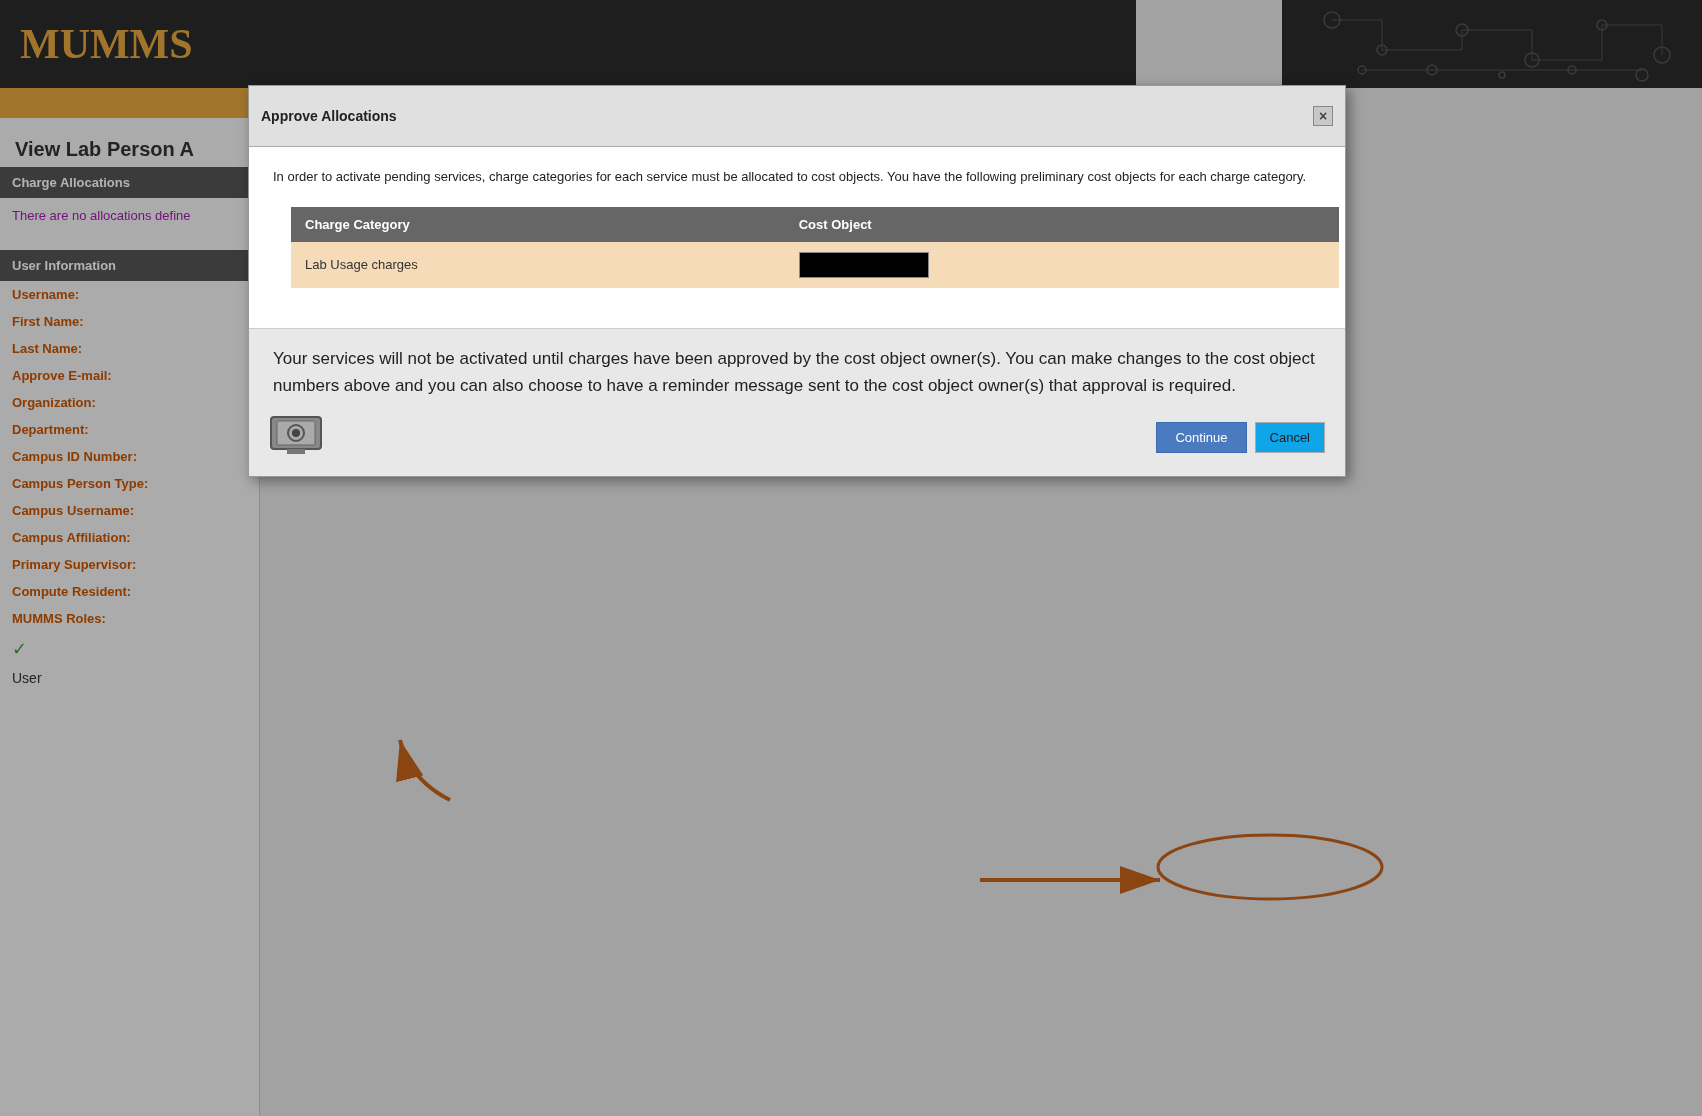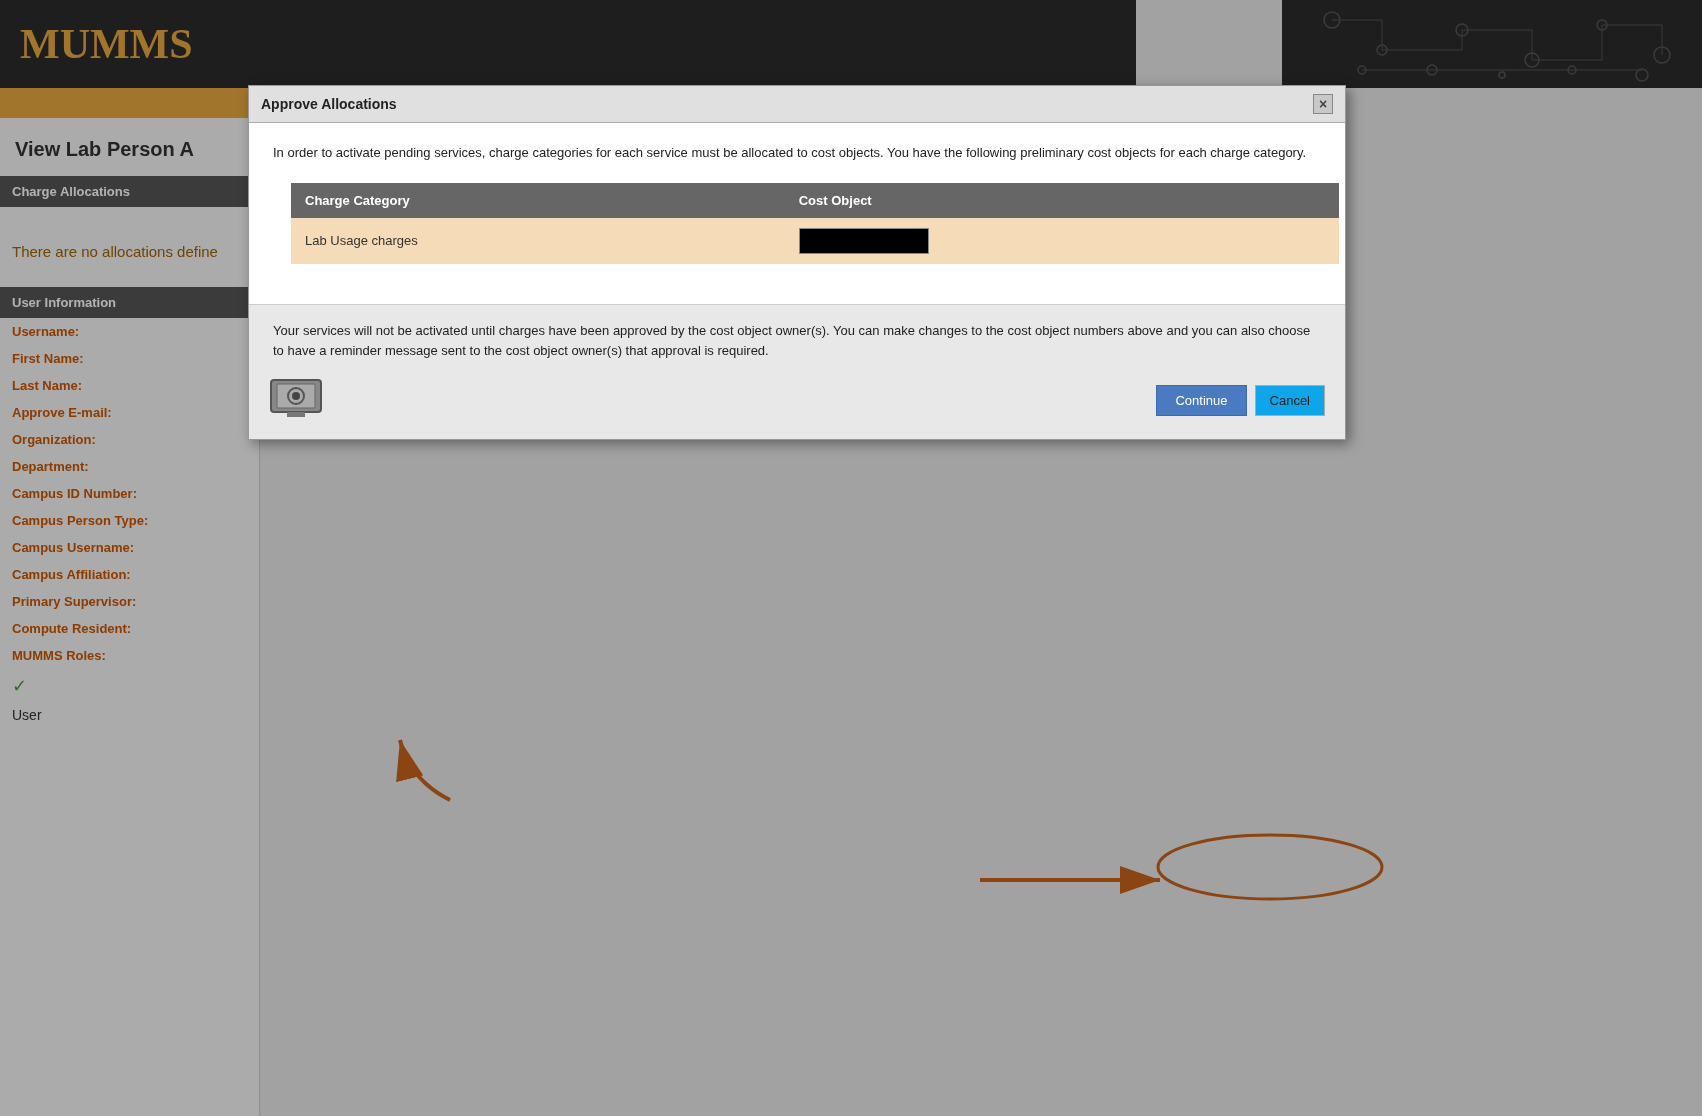--- a/index.html
+++ b/index.html
@@ -66,39 +66,38 @@
       position: absolute;
       top: 118px;
       left: 0;
       width: 260px;
       height: 998px;
       background: #f5f5f5;
       border-right: 1px solid #ccc;
     }
 
     .page-title {
-      padding: 20px 15px 15px 15px;
+      padding: 20px 15px 6px 15px;
       font-size: 20px;
       font-weight: bold;
       color: #333;
     }
 
     .sidebar-section-header {
       background: #555;
       color: #fff;
       padding: 8px 12px;
       font-weight: bold;
       font-size: 13px;
     }
 
     .sidebar-no-allocations {
       padding: 10px 12px;
-      color: #a16207;
-      font-size: 15px;
-      margin-top: 26px;
+      color: #a21caf;
+      font-size: 13px;
     }
 
     .sidebar-section-header2 {
       background: #555;
       color: #fff;
       padding: 8px 12px;
       font-weight: bold;
       font-size: 13px;
       margin-top: 17px;
     }
@@ -126,21 +125,21 @@
       left: 248px;
       width: 1098px;
       background: #f0f0f0;
       border: 1px solid #999;
       box-shadow: 4px 4px 12px rgba(0,0,0,0.4);
     }
 
     .modal-titlebar {
       background: #e0e0e0;
       border-bottom: 1px solid #aaa;
-      padding: 8px 12px;
+      padding: 20px 12px;
       display: flex;
       justify-content: space-between;
       align-items: center;
     }
 
     .modal-title {
       font-weight: bold;
       font-size: 14px;
       color: #222;
     }
@@ -204,21 +203,21 @@
     .cost-object-input {
       width: 130px;
       height: 26px;
       background: #000;
       border: 1px solid #888;
       padding: 2px 4px;
     }
 
     
     .modal-footer-text {
-      font-size: 13px;
+      font-size: 17px;
       color: #222;
       line-height: 1.6;
       margin-bottom: 16px;
       padding: 0 4px;
     }
 
     .modal-footer-area {
       background: #e8e8e8;
       border-top: 1px solid #ccc;
       padding: 16px 20px;

